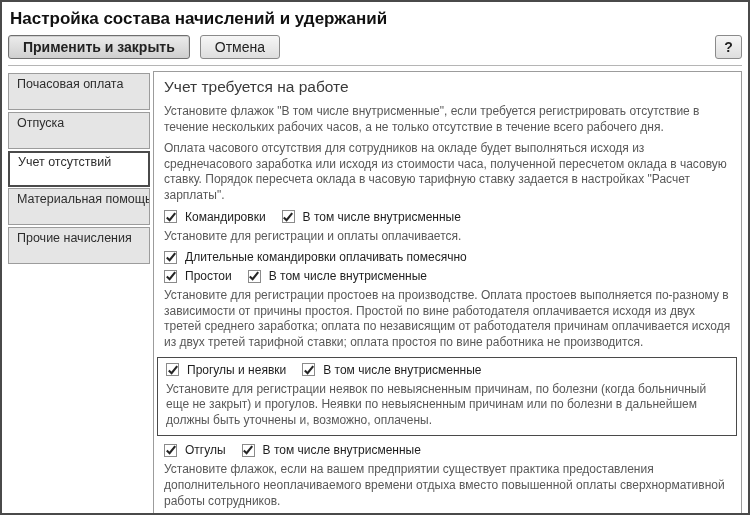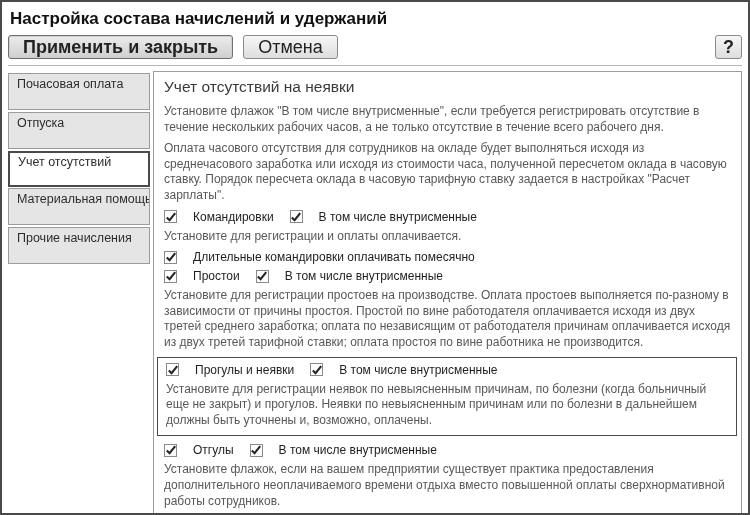--- a/index.html
+++ b/index.html
@@ -7,21 +7,21 @@
   body{font-family:"Liberation Sans","DejaVu Sans",sans-serif;}
   .window{
     width:750px;height:515px;border:2px solid #4a4a4a;background:#fff;
     padding:4px 6px 6px 6px;overflow:hidden;position:relative;
   }
   .title{
     font-size:17px;font-weight:bold;color:#111;margin:3px 2px 6px 2px;
   }
   .toolbar{display:flex;align-items:center;margin:0 0 6px 0;}
   .btn{
-    font-family:inherit;font-size:18px;color:#222;height:24px;
+    font-family:inherit;font-size:14px;color:#222;height:24px;
     border:1px solid #8a8a8a;border-radius:3px;
     background:linear-gradient(#f6f6f6,#dedede);
     padding:0 14px;cursor:pointer;
   }
   .btn.primary{
     font-weight:bold;border-color:#6f6f6f;
     background:linear-gradient(#ececec,#cfcfcf);
     box-shadow:0 0 0 1px #cfcfcf inset;
   }
   .btn + .btn{margin-left:10px;}
@@ -43,21 +43,21 @@
   .panel{
     flex:1;border:1px solid #9c9c9c;margin-left:3px;
     padding:4px 10px 6px 10px;overflow:hidden;
   }
   .panel-heading{font-size:15.5px;color:#3a3a3a;margin:2px 0 8px 0;}
   .desc{
     font-size:12px;line-height:1.3;color:#585858;margin:0 0 6px 0;
   }
   .desc.narrow{max-width:440px;}
   .cb-row{display:flex;align-items:center;gap:16px;margin:2px 0 5px 0;}
-  .cb{display:inline-flex;align-items:center;gap:16px;cursor:pointer;}
+  .cb{display:inline-flex;align-items:center;gap:8px;cursor:pointer;}
   .cb-box{
     width:13px;height:13px;flex:none;background:#fff;border:1px solid #8a8a8a;
     display:inline-flex;align-items:center;justify-content:center;
   }
   .cb-box svg{width:12px;height:12px;overflow:visible;}
   .cb-box svg path{stroke:#262626;stroke-width:2.1;fill:none;}
   .cb-label{font-size:12px;color:#1e1e1e;white-space:nowrap;}
   .section.boxed{
     border:1px solid #4a4a4a;margin:1px -6px 7px -7px;
     padding:4px 8px 1px 8px;
@@ -88,21 +88,21 @@
     <span>Учет отсутствий</span>
   </div>
         <div class="tab">
     <span>Материальная помощь</span>
   </div>
         <div class="tab">
     <span>Прочие начисления</span>
   </div>
       </div>
     <div class="panel">
-      <div class="panel-heading">Учет отсутствий на неявки</div>
+      <div class="panel-heading">Учет требуется на работе</div>
       <p class="desc">Установите флажок "В том числе внутрисменные", если требуется регистрировать отсутствие в течение нескольких рабочих часов, а не только отсутствие в течение всего рабочего дня.</p>
       <p class="desc">Оплата часового отсутствия для сотрудников на окладе будет выполняться исходя из среднечасового заработка или исходя из стоимости часа, полученной пересчетом оклада в часовую ставку. Порядок пересчета оклада в часовую тарифную ставку задается в настройках "Расчет зарплаты".</p>
       <div id="sections">
           <div class="section">
     <div class="cb-row">
               <label class="cb">
     <span class="cb-box">
       <svg viewBox="0 0 12 12">
                     <path d="M1.8 6.4 L4.6 9.2 L10.2 2.2"></path>
                   </svg>

